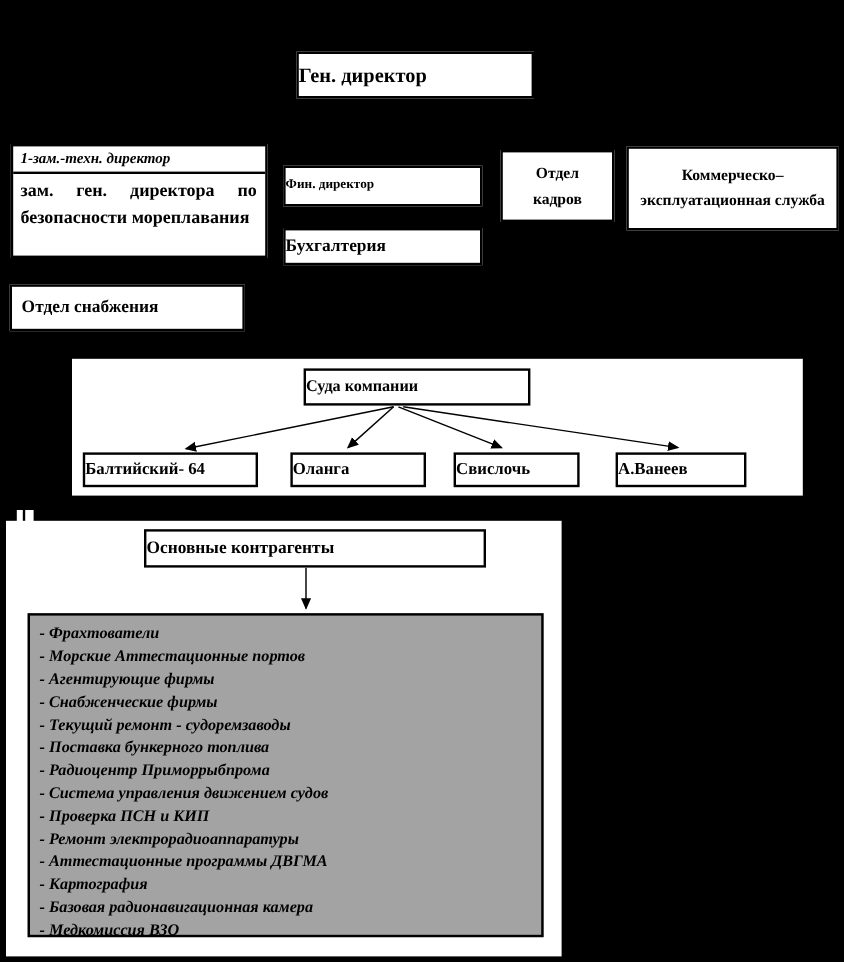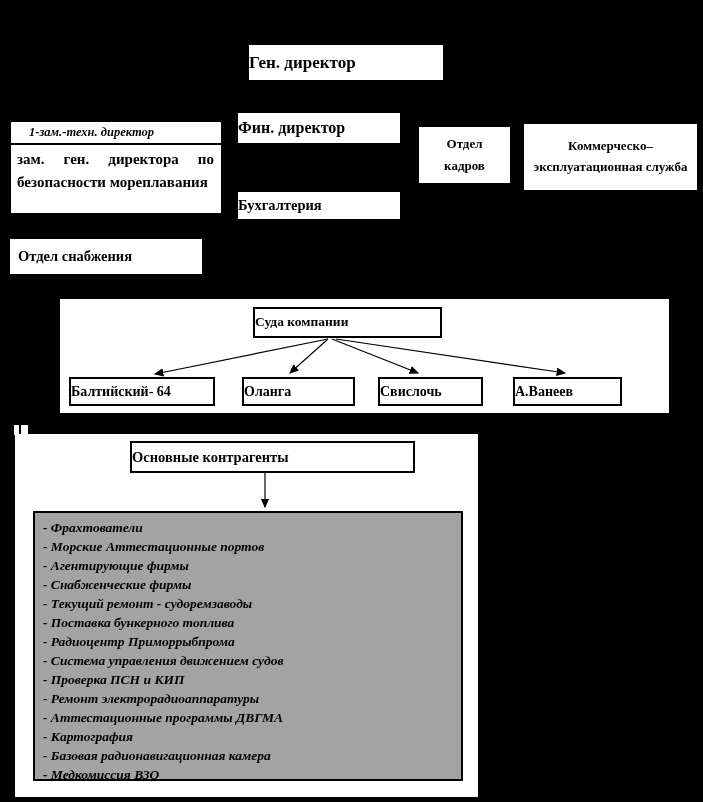--- a/index.html
+++ b/index.html
@@ -12,40 +12,40 @@
     display:flex;align-items:center;justify-content:flex-start;text-align:center;
     font-weight:bold;line-height:1.25;
   }
   .panel{position:absolute;background:#ffffff;}
   .arrow-layer{position:absolute;left:0;top:0;pointer-events:none;}
   .arrow-layer line{stroke:#000;stroke-width:1.2;}
   .arrow-layer .head{fill:#000;}
   
   #gen-director{left:247px;top:43px;width:198px;height:39px;font-size:17px;}
   #deputy{left:9px;top:120px;width:214px;height:95px;display:block;text-align:left;}
-  #deputy .l1{font-style:italic;font-size:12.5px;padding:3px 4px 2px 18px;border-bottom:2px solid #000;}
+  #deputy .l1{font-style:italic;font-size:12.5px;padding:3px 4px 2px 6px;border-bottom:2px solid #000;}
   #deputy .l2{font-size:15px;padding:3px 7px 0 6px;text-align:justify;line-height:1.55;}
-  #fin-director{left:236px;top:111px;width:166px;height:34px;font-size:16px;}
+  #fin-director{left:236px;top:138px;width:166px;height:34px;font-size:11px;}
   #hr-box{left:417px;top:125px;width:95px;height:60px;font-size:13px;line-height:1.7;padding:0 8px;}
   #commercial{left:522px;top:122px;width:177px;height:70px;font-size:13px;line-height:1.6;padding:0 6px;}
   #accounting{left:236px;top:190px;width:166px;height:31px;font-size:14.5px;}
   #supply{left:8px;top:237px;width:196px;height:39px;justify-content:flex-start;padding-left:8px;font-size:14.5px;}
   
   #fleet-panel{left:60px;top:299px;width:588px;height:114px;padding-left:21px;}
   #fleet-title{left:193px;top:8px;width:189px;height:31px;font-size:13.5px;}
   .ship{top:78px;height:29px;font-size:14px;}
   #ship-0{left:9px;width:146px;}
   #ship-1{left:182px;width:113px;}
   #ship-2{left:318px;width:105px;}
   #ship-3{left:453px;width:109px;}
   
   #stray-mark{position:absolute;left:14px;top:425px;width:14px;height:10px;background:#fff;}
   #stray-mark .tick{position:absolute;left:5px;top:0;width:2px;height:10px;background:#000;}
   
-  #contractors-panel{left:15px;top:434px;width:463px;height:363px;}
+  #contractors-panel{left:5px;top:434px;width:463px;height:363px;}
   #contractors-title{left:115px;top:7px;width:285px;height:32px;font-size:14.5px;}
   #contractors-list{
     position:absolute;left:18px;top:77px;width:430px;height:270px;
     border:2px solid #000;box-sizing:border-box;background:#a3a3a3;
     padding:5px 8px;font-weight:bold;font-style:italic;font-size:13.5px;line-height:19px;
   }
   .contractor-item{white-space:nowrap;}
 </style>
 </head>
 <body>

